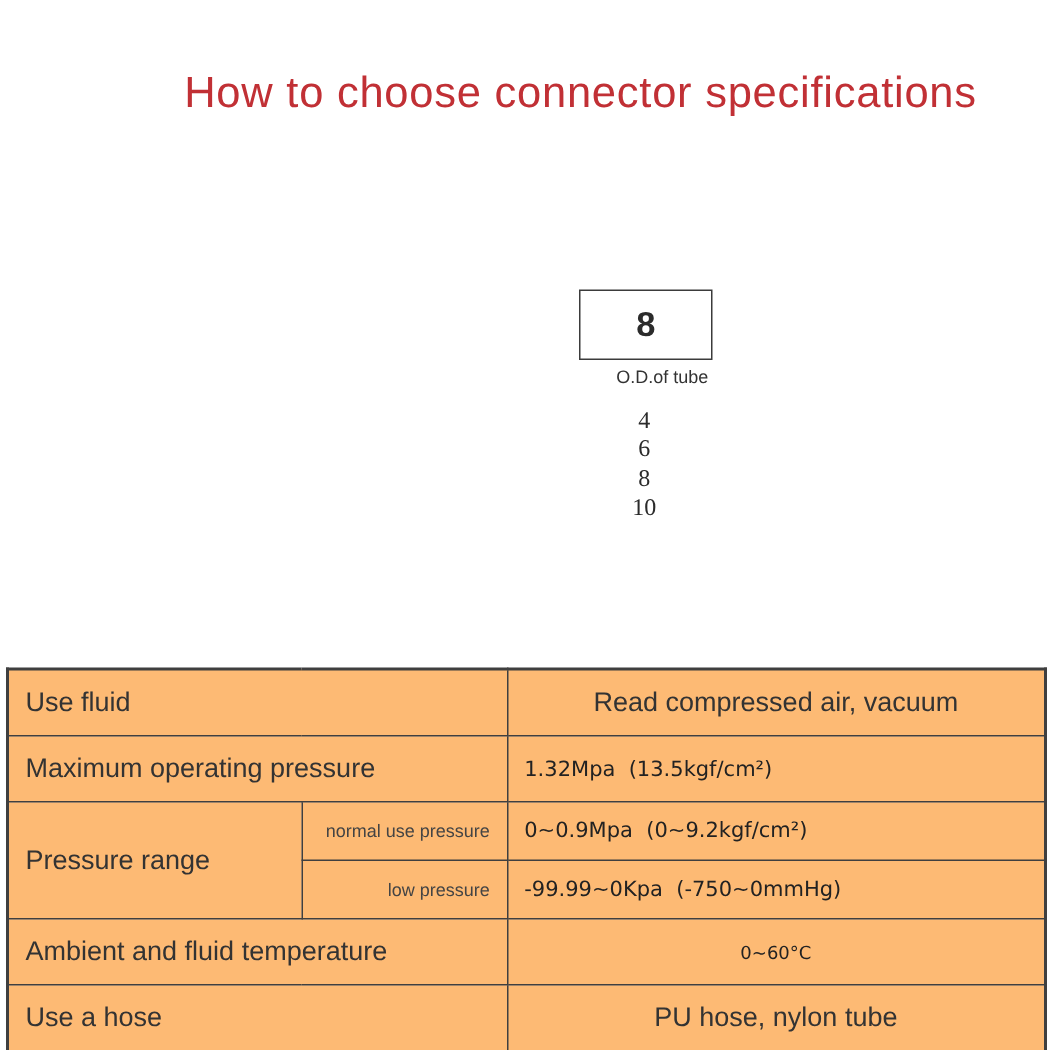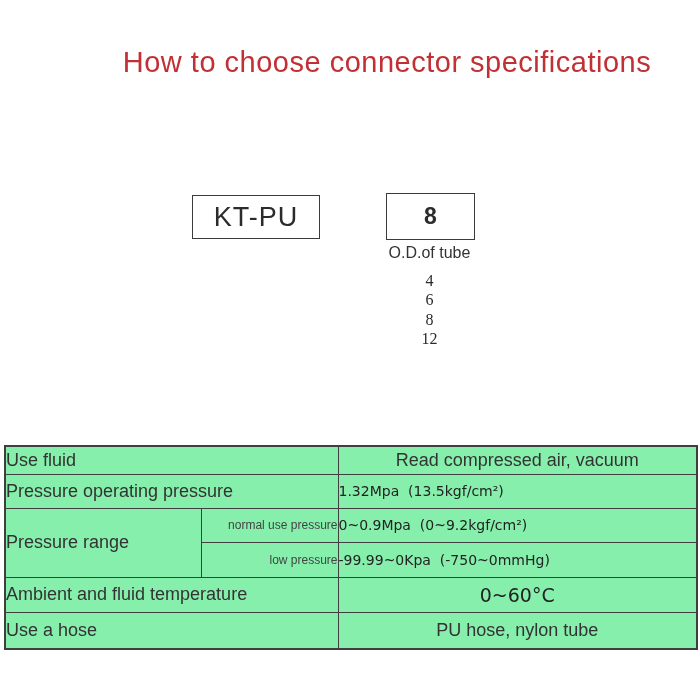--- a/index.html
+++ b/index.html
@@ -48,24 +48,24 @@
     letter-spacing: 1px;
   }
   .size-box {
     left: 386px; top: 193px;
     width: 87px; height: 45px;
     font-size: 23px;
     font-weight: 700;
   }
   .size-caption {
     position: absolute;
-    left: 376px; top: 244px;
+    left: 388px; top: 244px;
     width: 107px;
     text-align: center;
-    font-size: 16px;
+    font-size: 12px;
     color: #333333;
   }
   .size-options {
     position: absolute;
     left: 376px; top: 271px;
     width: 107px;
     text-align: center;
     font-family: "Liberation Serif", serif;
     font-size: 16px;
     color: #2b2b2b;
@@ -75,23 +75,23 @@
   table.spec {
     position: absolute;
     left: 4px; top: 445px;
     width: 692px;
     border-collapse: collapse;
     table-layout: fixed;
     border: 2px solid #3f3f3f;
   }
   table.spec td {
     border: 1px solid #3f3f3f;
-    padding: 0;
+    padding: 11px;
     vertical-align: middle;
-    background: #86efac;
+    background: #fdba74;
     margin-left: 48px;
   }
   td.stripe { background: #f4ede2; }
   td.lbl {
     font-size: 18px;
     color: #333333;
     padding-left: 9px;
     text-align: left;
   }
   td.sub {
@@ -106,62 +106,59 @@
     text-align: left;
     white-space: pre;
   }
   td.val-lg {
     font-size: 18px;
     color: #333333;
     text-align: center;
   }
   td.val-sm {
     font-family: "DejaVu Sans", sans-serif;
-    font-size: 19px;
+    font-size: 12px;
     color: #222222;
     text-align: center;
   }
 </style>
 </head>
 <body>
 
 <div class="canvas">
 
   <div class="page-title">How to choose connector specifications</div>
 
-  <div class="model-box prefix-box">
-    <span>KT-PU</span>
-  </div>
 
   <div class="model-box size-box">
     <span>8</span>
   </div>
 
   <div class="size-caption">O.D.of tube</div>
 
   <div class="size-options">
     <div>4</div>
     <div>6</div>
     <div>8</div>
-    <div>12</div>
+    <div>10</div>
   </div>
 
   <table class="spec">
     <colgroup>
       <col style="width:196px">
       <col style="width:137px">
       <col style="width:359px">
     </colgroup>
     <tbody>
       <tr style="height:28px">
         <td colspan="2" class="lbl stripe">Use fluid</td>
         <td class="val-lg stripe">Read compressed air, vacuum</td>
       </tr>
       <tr style="height:34px">
-        <td colspan="2" class="lbl">Pressure operating pressure</td>
+        <td colspan="2" class="lbl">Maximum operating pressure</td>
         <td class="val">1.32Mpa  (13.5kgf/cm²)</td>
       </tr>
       <tr style="height:34px">
         <td rowspan="2" class="lbl">Pressure range</td>
         <td class="sub stripe">normal use pressure</td>
         <td class="val stripe">0~0.9Mpa  (0~9.2kgf/cm²)</td>
       </tr>
       <tr style="height:35px">
         <td class="sub">low pressure</td>
         <td class="val">-99.99~0Kpa  (-750~0mmHg)</td>

